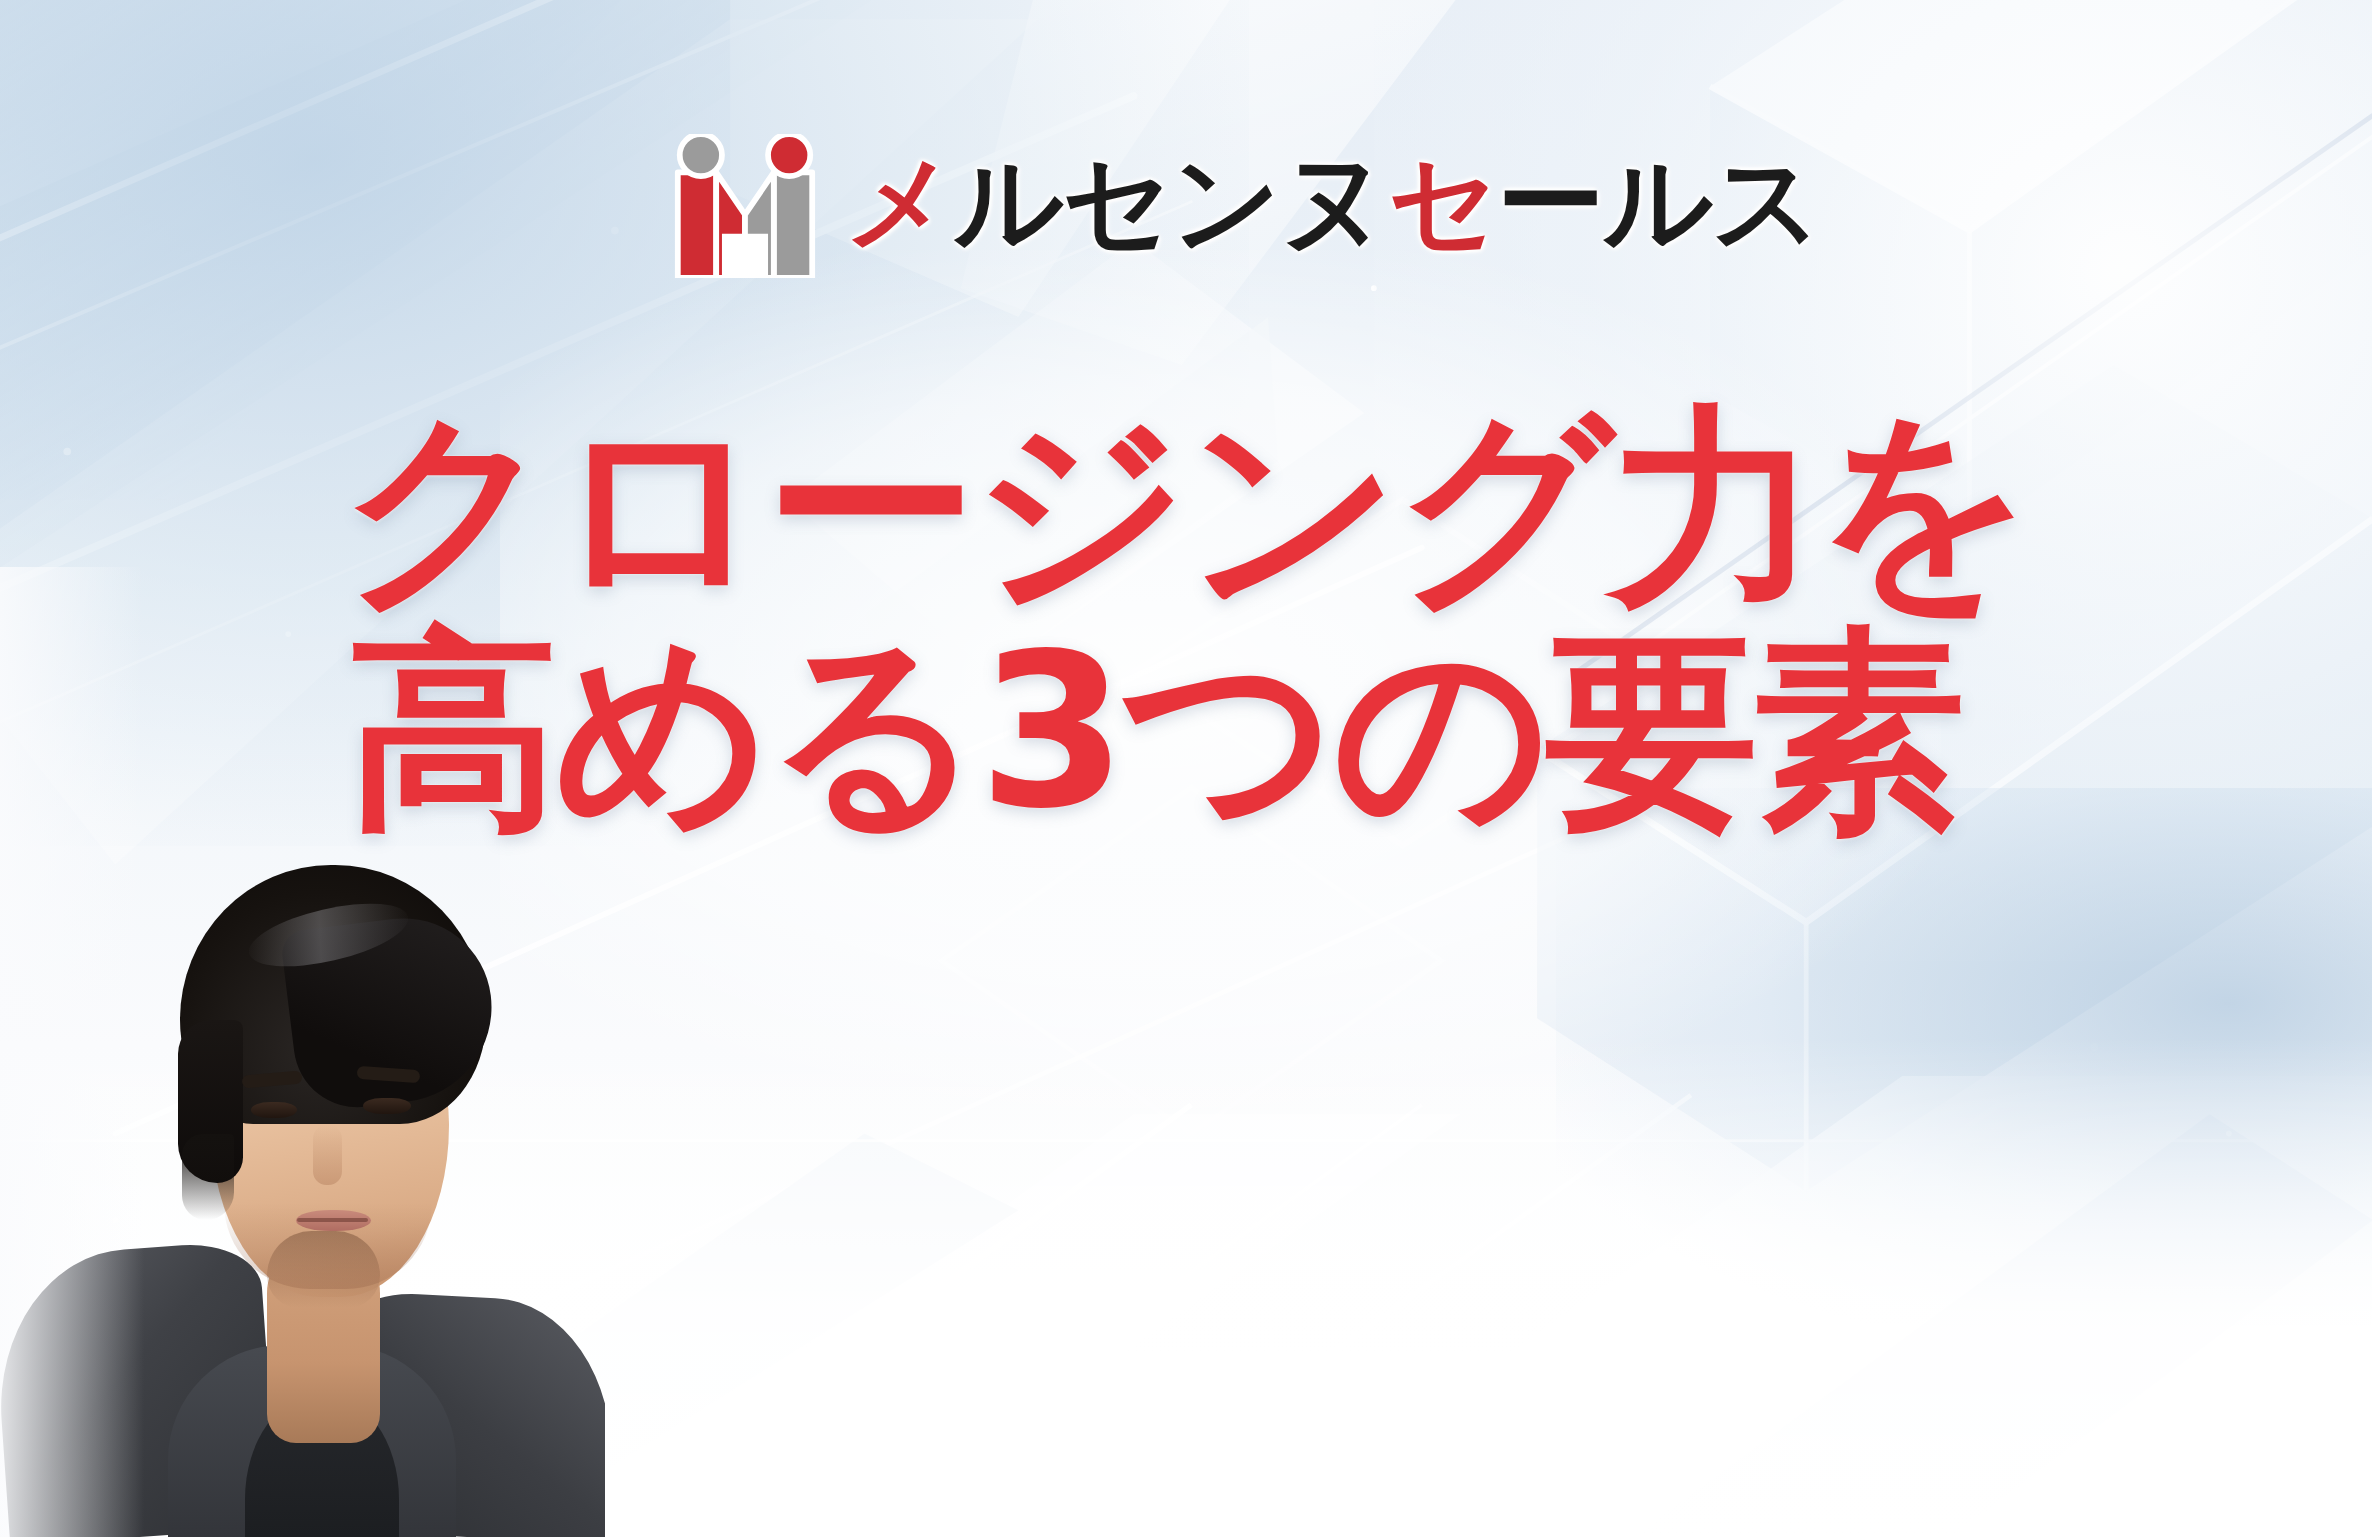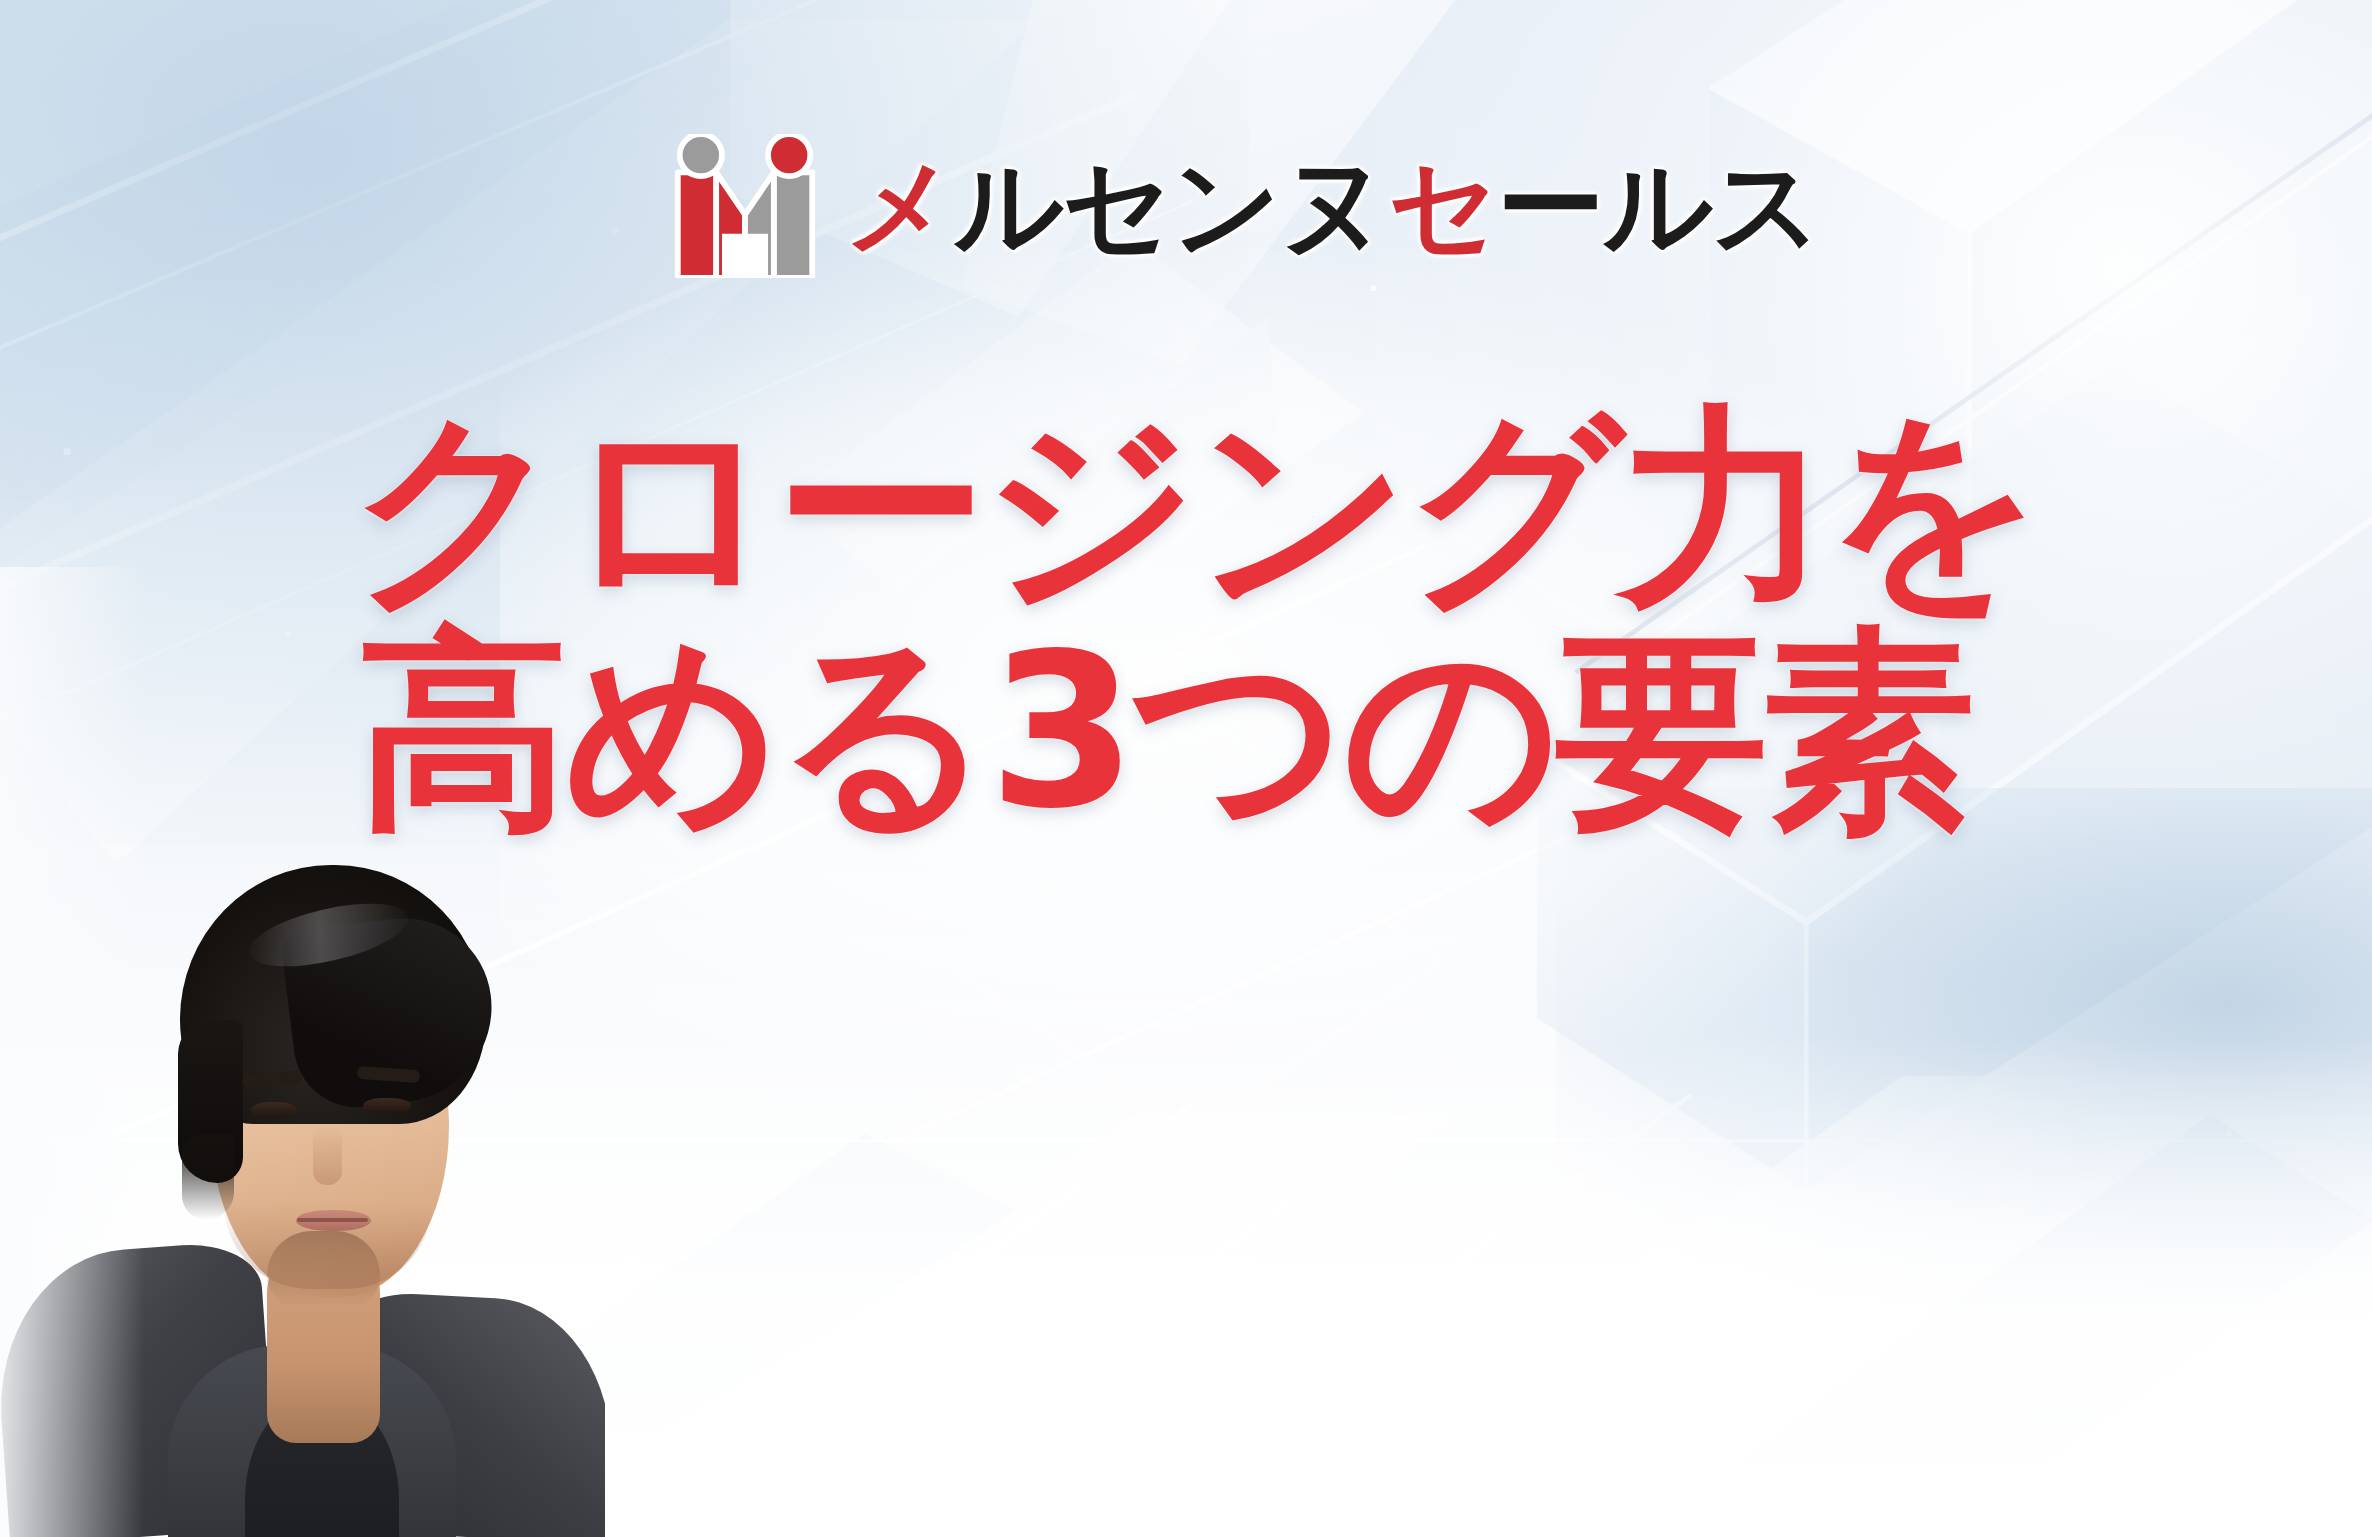--- a/index.html
+++ b/index.html
@@ -49,26 +49,26 @@
   }
   #logo-mark { width:146px; height:144px; display:block; }
   #logo-word {
     font-size:108px; font-weight:700; line-height:1;
     letter-spacing:-1.9px; white-space:nowrap;
     font-family:"DejaVu Sans","Liberation Sans",sans-serif;
     text-shadow:
       0 0 4.8px #fff, 0 0 4.8px #fff, 0 0 8.6px #fff,
       1.9px 1.9px 3.8px rgba(255,255,255,.95), -1.9px -1.9px 3.8px rgba(255,255,255,.95);
   }
-  #logo-word .k { color:#1c1c1c; }
+  #logo-word .k { color:#1c1c1c;font-family:Liberation Mono, monospace; }
   #logo-word .r { color:#cf2c33; }
 
   
   #headline {
-    position:absolute; left:350px; top:402px;
+    position:absolute; left:340px; top:402px;
     width:1768px;
   }
   .hl-line {
     color:#e8333a;
     font-size:213px;
     font-weight:900;
     line-height:0.99;
     letter-spacing:-5.8px;
     white-space:nowrap;
     font-family:"DejaVu Sans","Liberation Sans",sans-serif;

